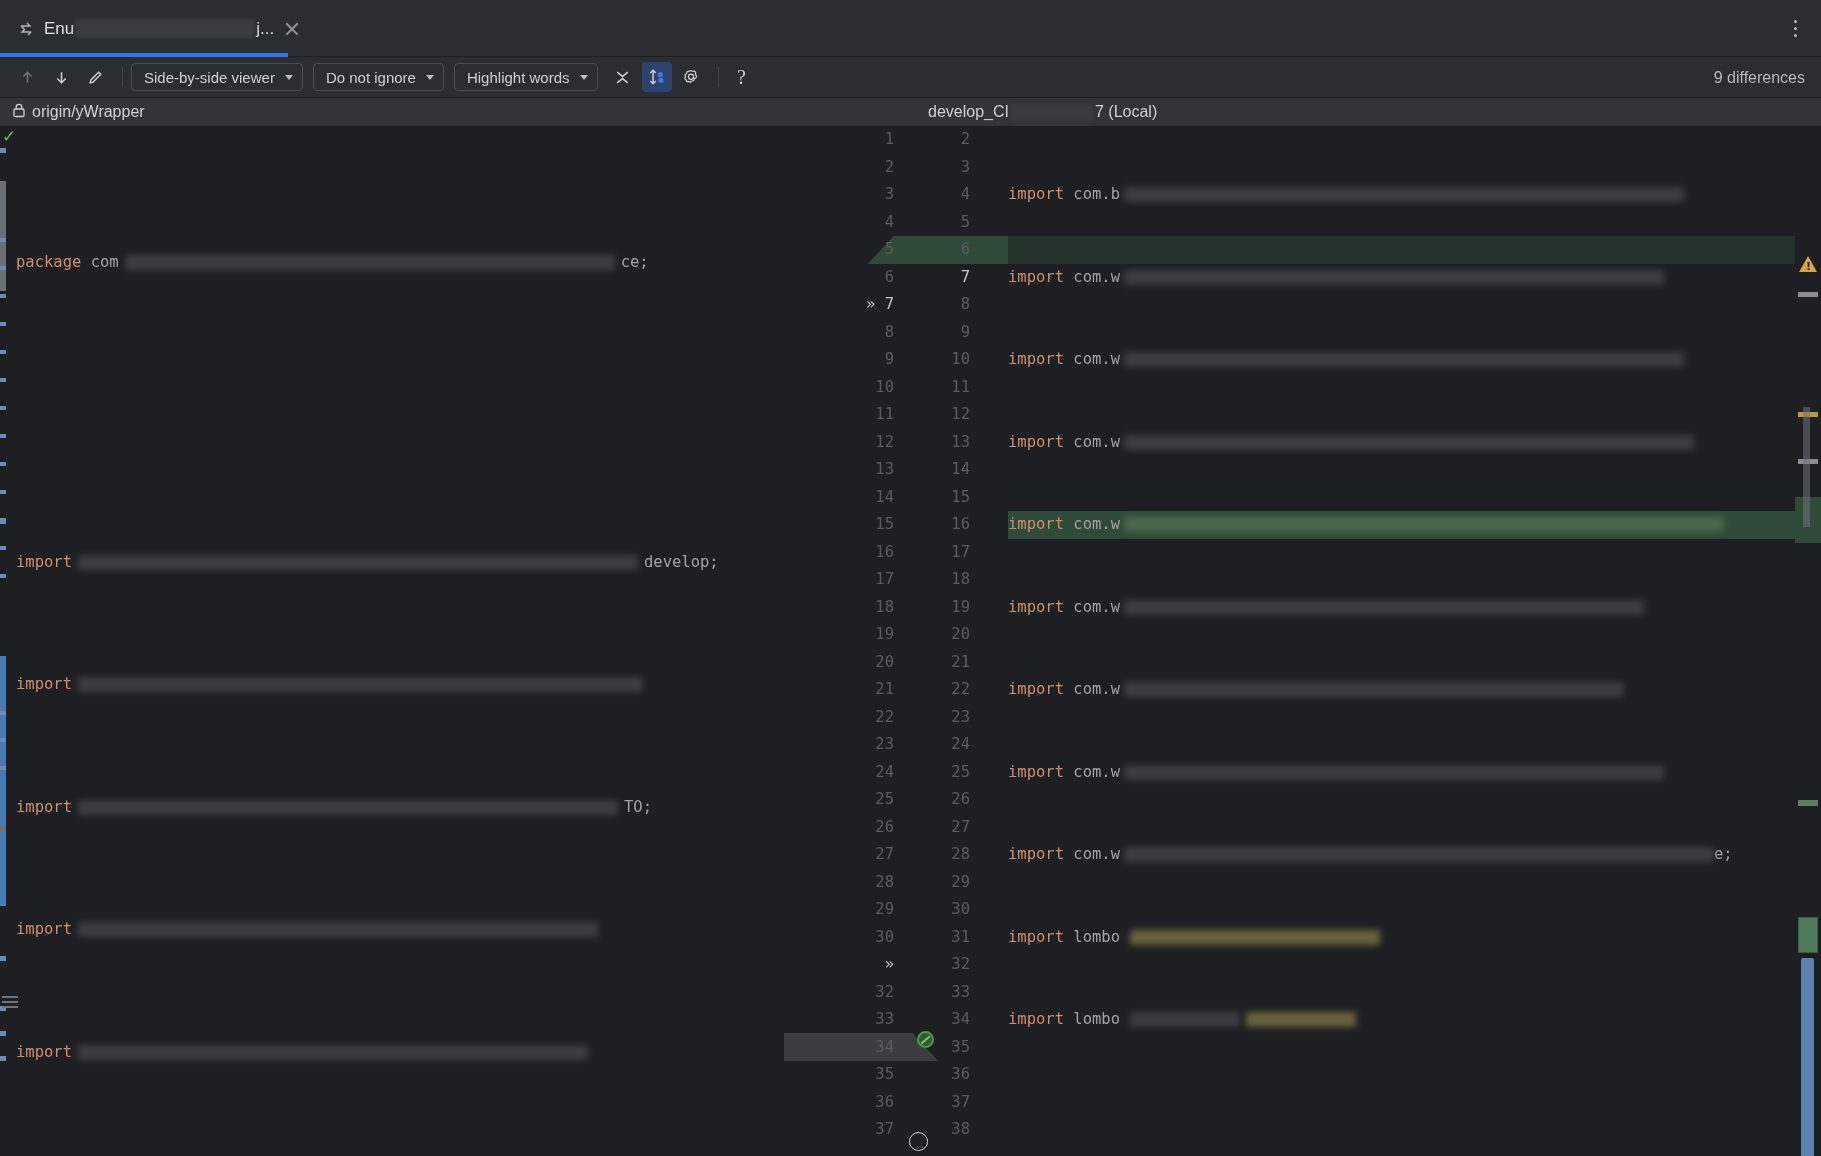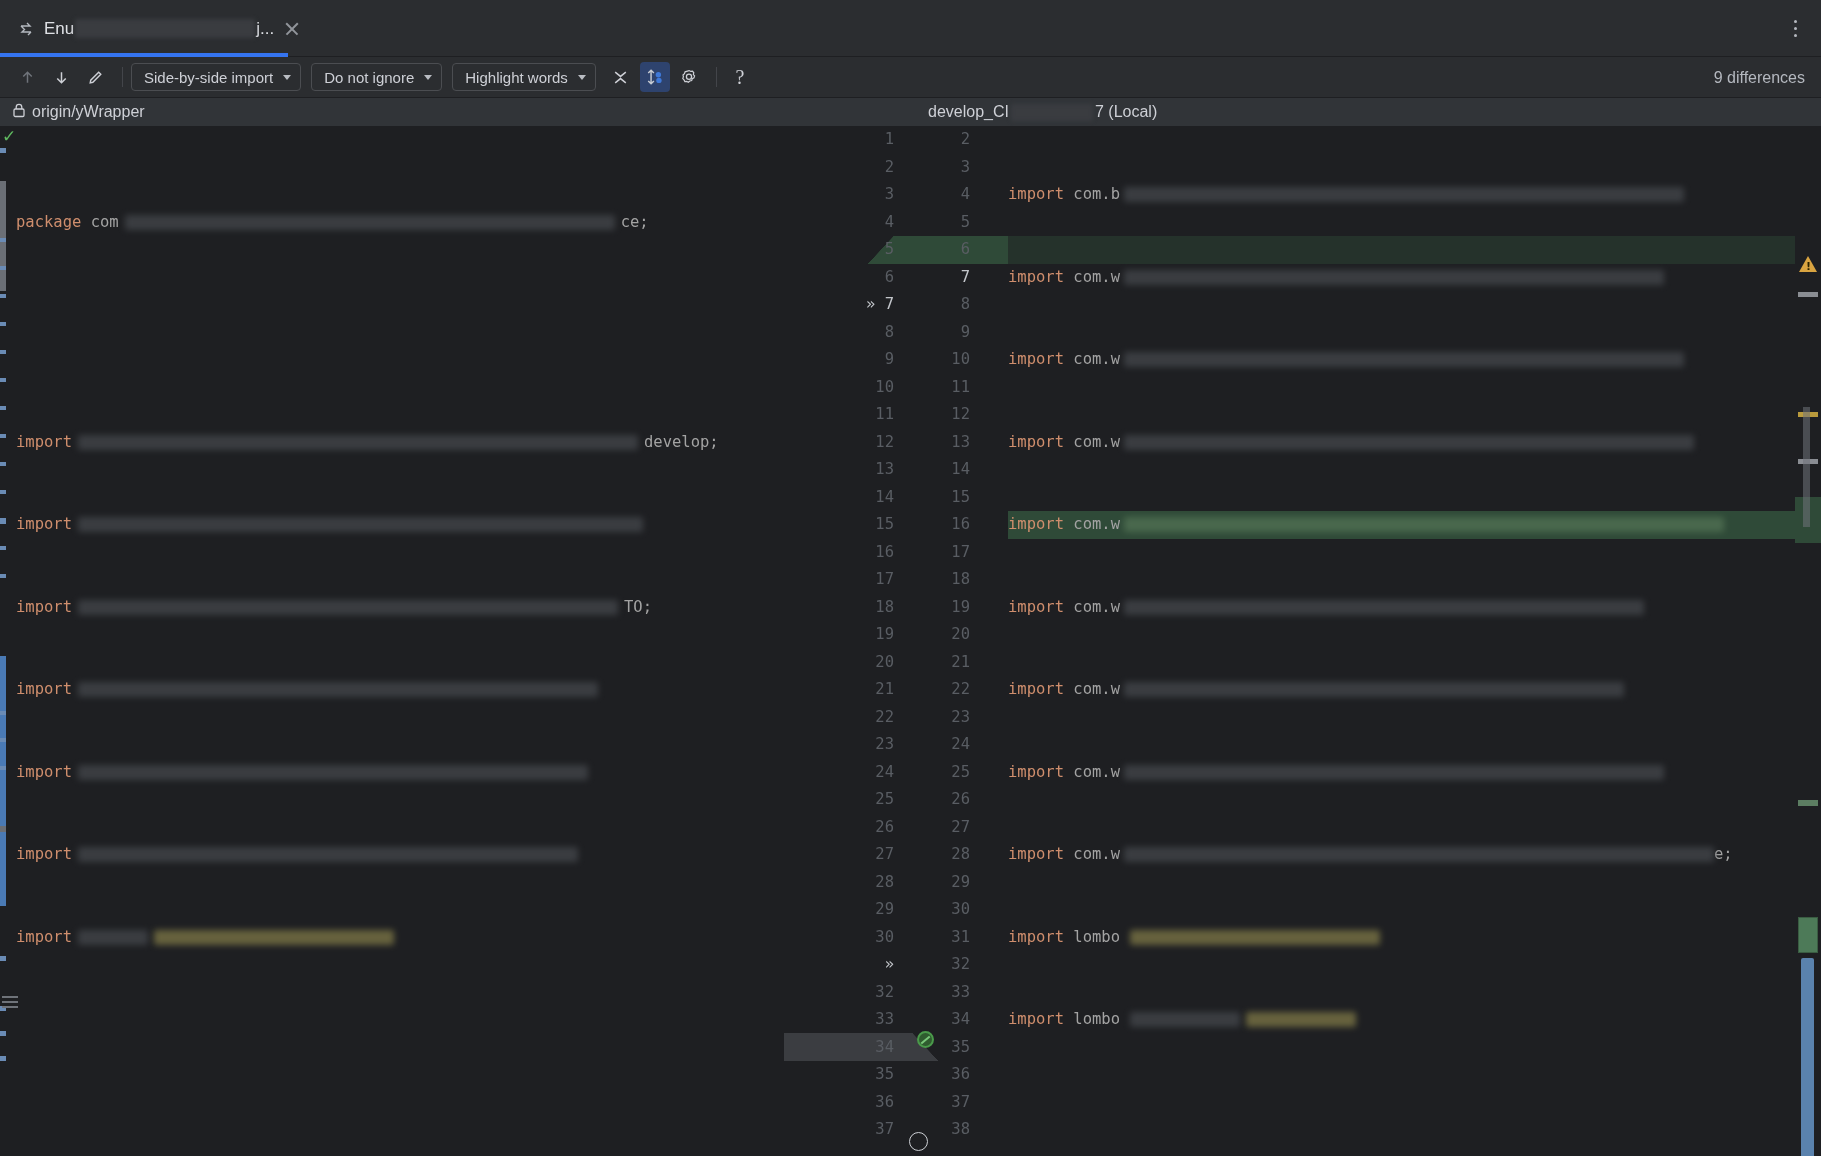--- a/index.html
+++ b/index.html
@@ -108,21 +108,21 @@
   .chg { position: absolute; left: 0; width: 6px; }
   .chg.mod { background: #6a8bb5; }
   .chg.del { background: #6b6f76; }
 
   .code {
     position: absolute; top: 0; left: 0; right: 0;
     font-family: "DejaVu Sans Mono", monospace; font-size: 15.5px;
     line-height: 27.5px; white-space: pre; color: #bcbec4;
   }
   .ln { position: relative; height: 27.5px; padding-left: 16px; }
-  .pane-left .ln { padding-left: 16px; }
+  .pane-left .ln { padding-left: 16px; margin-top: 40px; }
   .pane-right .ln { padding-left: 0px; }
 
   .kw   { color: #cf8e6d; }
   .txt  { color: #a3a3a3; }
 
   
   .blk { display: inline-block; height: 15px; border-radius: 2px;
          vertical-align: middle; filter: blur(3px); opacity: .92; }
   .b-gray  { background: #3d4044; }
   .b-grn   { background: #4c6b4f; }
@@ -228,21 +228,21 @@
         </svg>
     </div>
     <div class="tb-icon">
       <svg width="17" height="17" viewBox="0 0 16 16">
         <path d="M3 13 L3.5 10.5 L11 3 L13 5 L5.5 12.5 Z" fill="none" stroke="currentColor" stroke-width="1.3"></path>
       </svg>
     </div>
     <div class="tb-sep"></div>
 
     <div class="combo">
-      <span>Side-by-side import</span>
+      <span>Side-by-side viewer</span>
       <span class="caret"></span>
     </div>
     <div class="combo">
       <span>Do not ignore</span>
       <span class="caret"></span>
     </div>
     <div class="combo">
       <span>Highlight words</span>
       <span class="caret"></span>
     </div>

